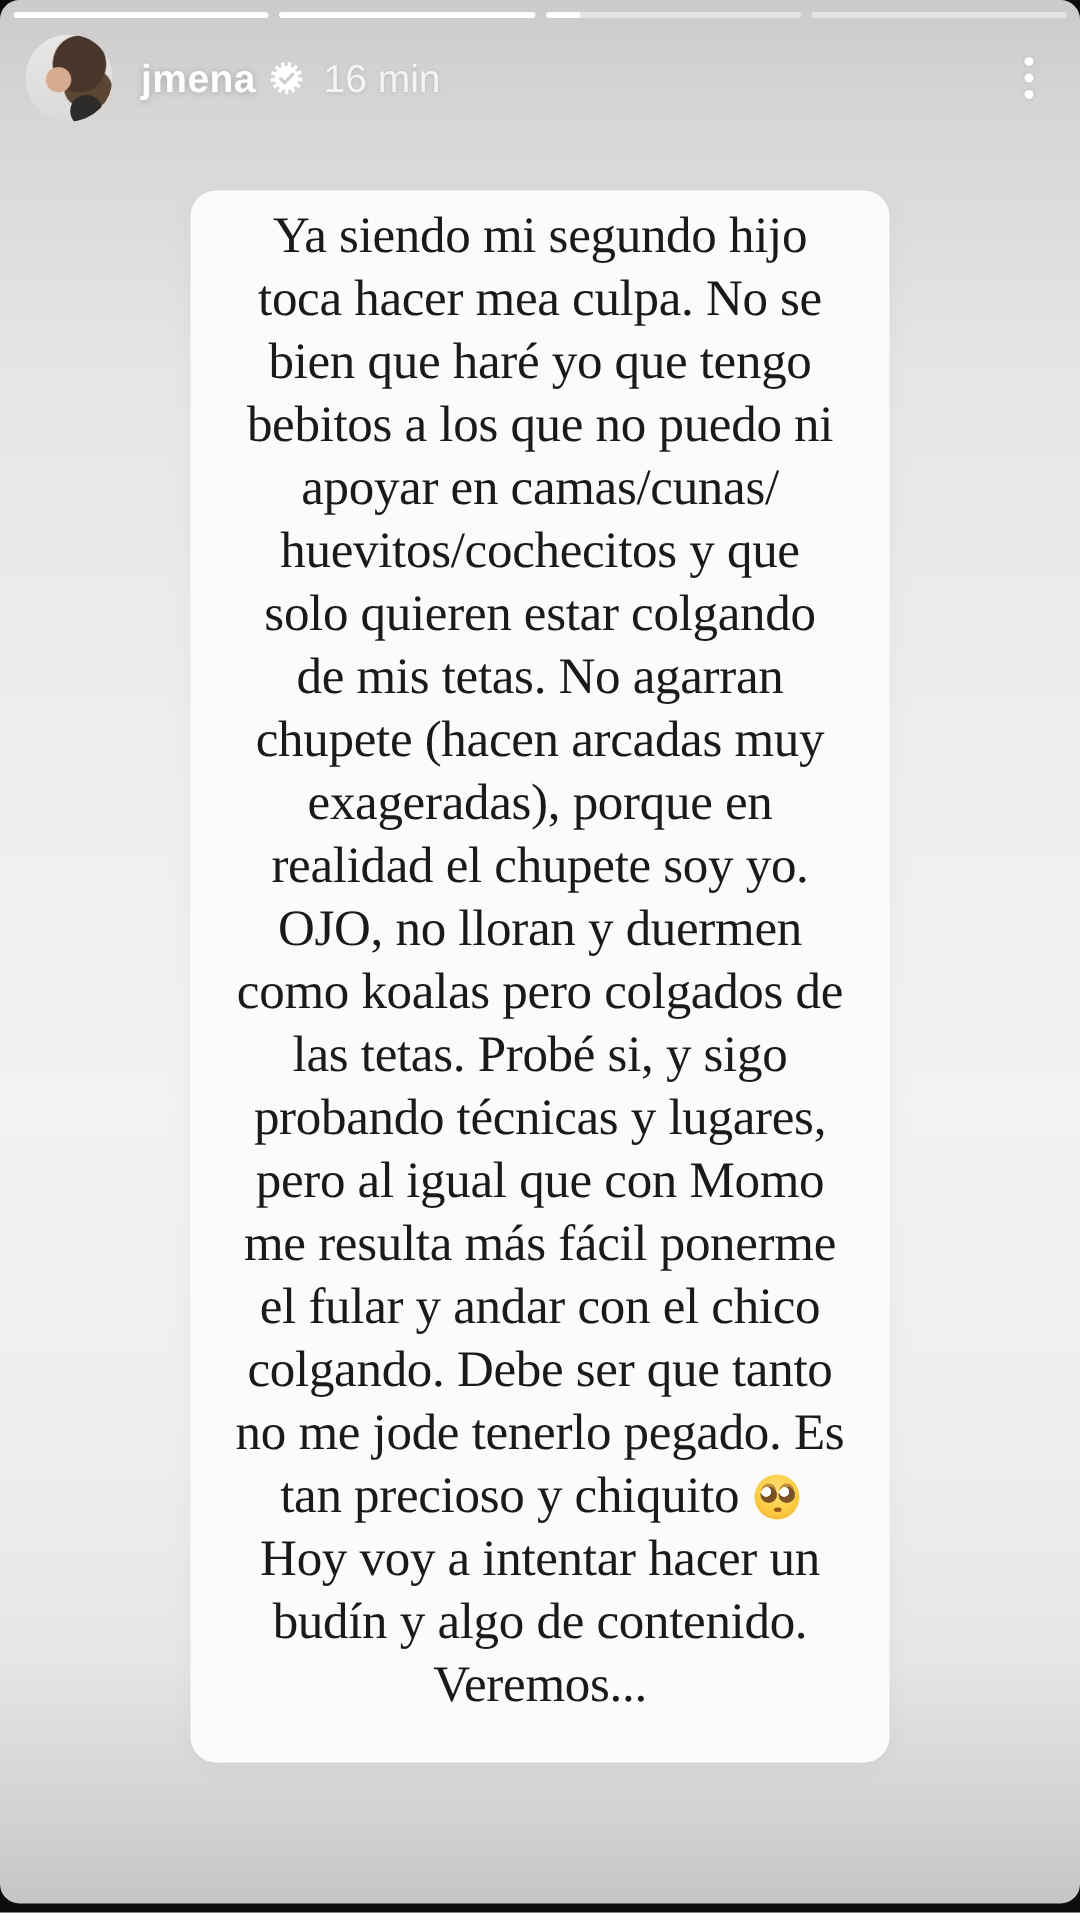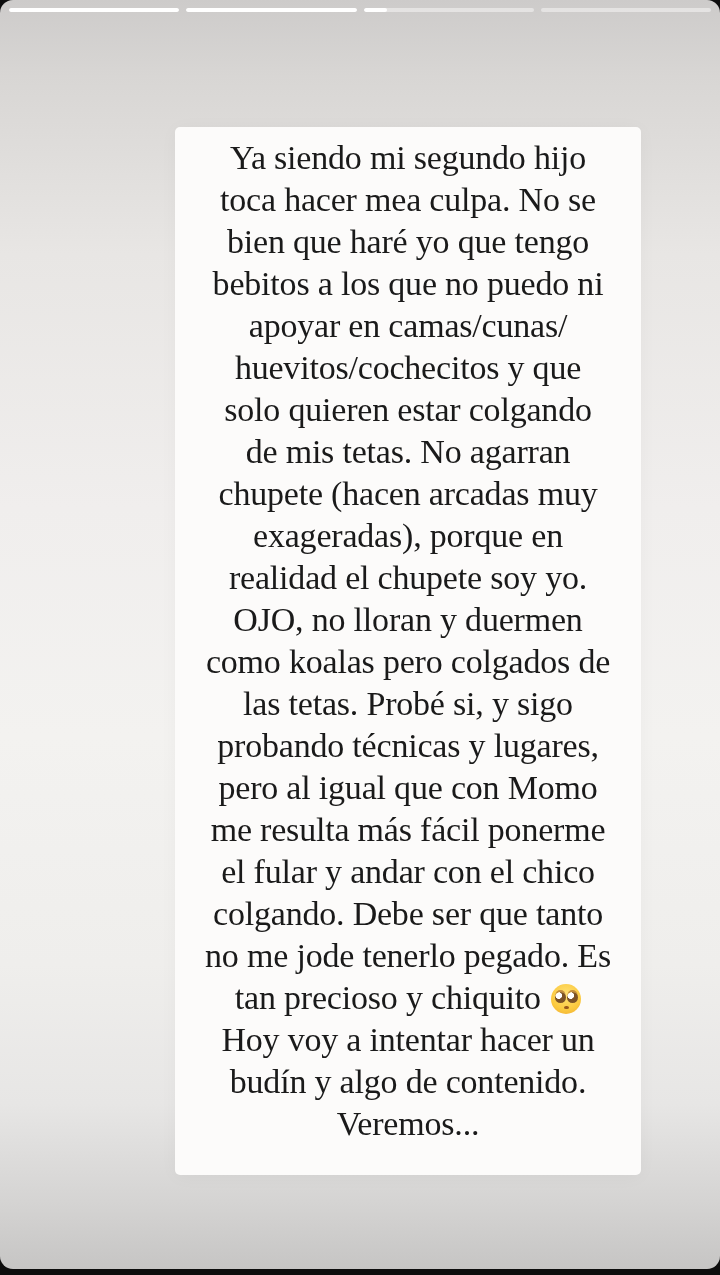--- a/index.html
+++ b/index.html
@@ -104,23 +104,22 @@
     border-radius: 50%;
     background: #ffffff;
     box-shadow: 0 0 3px rgba(0,0,0,0.12);
   }
   
   .text-card {
     position: absolute;
     left: 127px; top: 127px;
     width: 466px; height: 1048px;
     background: #fcfbfa;
-    border-radius: 5px;
+    border-radius: 17px;
     box-shadow: 0 2px 18px rgba(0,0,0,0.035);
-    margin-left: 48px;
   }
   .card-text {
     padding: 10px 4px 0 4px;
     font-family: "Liberation Serif", "DejaVu Serif", serif;
     font-size: 34px;
     line-height: 42px;
     color: #1a1a1a;
     text-align: center;
     white-space: pre-line;
     letter-spacing: -0.2px;
@@ -167,20 +166,35 @@
         <span class="fill" style="width: 100%;"></span>
       </div>
     <div class="progress-segment">
         <span class="fill" style="width: 14%;"></span>
       </div>
     <div class="progress-segment">
         <span class="fill" style="width: 0%;"></span>
       </div>
   </div>
 
+  <div class="story-header">
+    <div class="avatar"></div>
+    <span class="username">jmena</span>
+    <svg class="verified-badge" viewBox="0 0 22 22">
+      <circle cx="11" cy="11" r="8" fill="#ffffff"></circle>
+      <circle cx="11" cy="11" r="9" fill="none" stroke="#ffffff" stroke-width="3.2" stroke-dasharray="2.1 2.2"></circle>
+      <path d="M7 11.4 L9.9 14.2 L15.2 8.4" fill="none" stroke="#cfcdcb" stroke-width="2.1" stroke-linecap="round" stroke-linejoin="round"></path>
+    </svg>
+    <span class="timestamp">16 min</span>
+    <div class="menu-button">
+      <span class="menu-dot"></span>
+      <span class="menu-dot"></span>
+      <span class="menu-dot"></span>
+    </div>
+  </div>
 
   <div class="text-card">
     <div class="card-text"><span>Ya siendo mi segundo hijo
 toca hacer mea culpa. No se
 bien que haré yo que tengo
 bebitos a los que no puedo ni
 apoyar en camas/cunas/
 huevitos/cochecitos y que
 solo quieren estar colgando
 de mis tetas. No agarran

